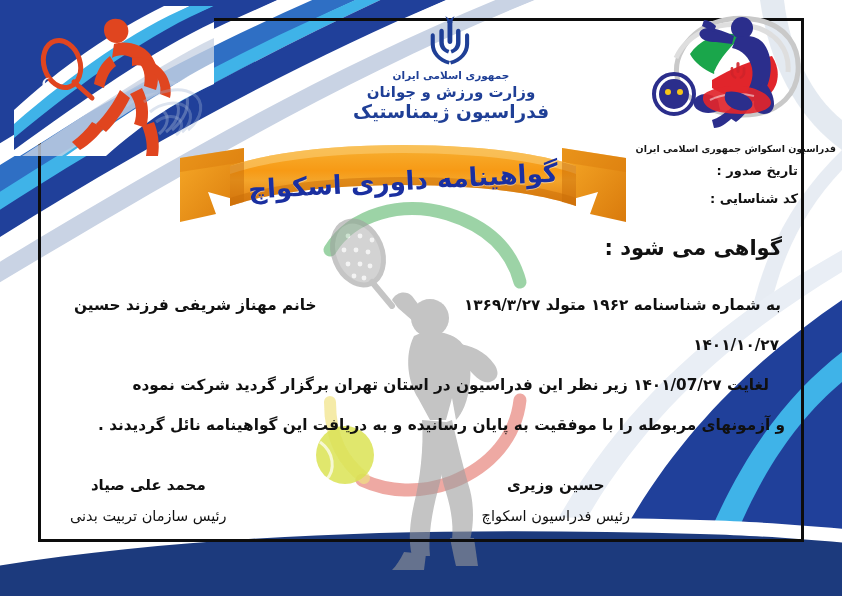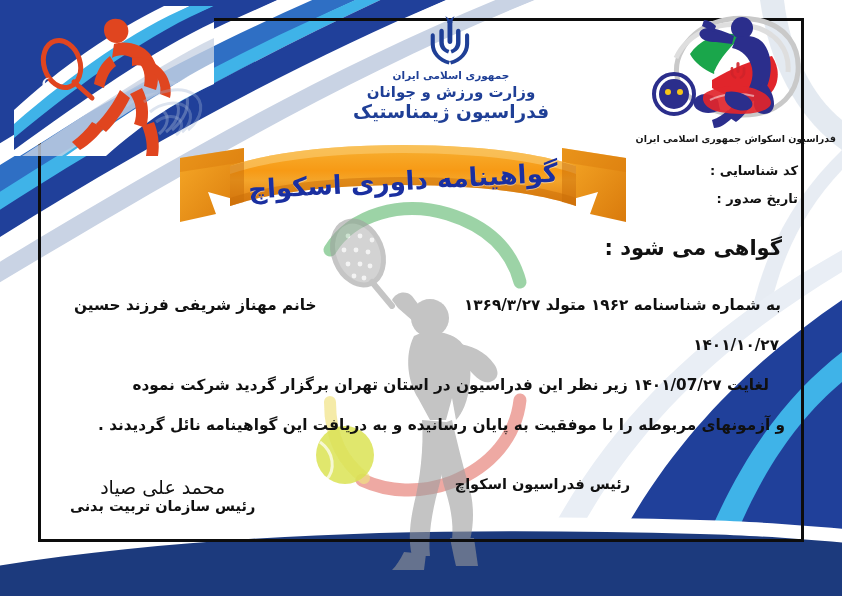--- a/index.html
+++ b/index.html
@@ -32,21 +32,21 @@
   .logo-left{
     position:absolute; left:14px; top:6px;
     width:200px; height:150px;
   }
   .logo-right{
     position:absolute; left:640px; top:6px;
     width:196px; height:150px;
   }
   .logo-right .caption{
     position:absolute;
-    bottom:12px; left:0; right:0;
+    bottom:2px; left:0; right:0;
     text-align:center;
     font-size:9.5px;
     font-weight:700;
     color:#161616;
     letter-spacing:0;
     white-space:nowrap;
   }
 
   
   .ministry{
@@ -141,25 +141,25 @@
   .signatures{
     position:absolute;
     left:70px; top:476px;
     width:560px;
     display:flex;
     justify-content:space-between;
     z-index:4;
   }
   .sig{text-align:center;}
   .sig .name{
-    font-size:19px;font-weight:400;color:#101010;
+    font-size:15px;font-weight:700;color:#101010;margin-bottom:14px;
     white-space:nowrap;
   }
   .sig .title{
-    font-size:14.5px;font-weight:700;color:#101010;
+    font-size:14.5px;font-weight:400;color:#101010;
     white-space:nowrap;
   }
 </style>
 </head>
 <body>
 
 <div id="cert">
 
   <div class="bg-layer">
     <svg viewBox="0 0 842 596" xmlns="http://www.w3.org/2000/svg">
@@ -377,22 +377,22 @@
       <path d="M52,30 C130,2 320,2 398,30 L398,38 C320,10 130,10 52,38 Z" fill="#fbd07a" opacity="0.55"></path>
       <path d="M52,62 C130,34 320,34 398,62 L398,70 C320,42 130,42 52,70 Z" fill="#c96d08" opacity="0.5"></path>
 
       <path d="M52,30 L66,26 L66,66 L52,70 Z" fill="#c96d08" opacity="0.5"></path>
       <path d="M398,30 L384,26 L384,66 L398,70 Z" fill="#c96d08" opacity="0.5"></path>
     </svg>
     <div class="ribbon-text">گواهینامه  داوری اسکواچ</div>
   </div>
 
   <div class="meta">
+    <div class="row">تاریخ صدور :</div>
     <div class="row">کد شناسایی :</div>
-    <div class="row">تاریخ صدور :</div>
   </div>
 
   <div class="certify">گواهی می شود :</div>
 
   <div class="body-lines">
     <div class="bline r1">
       <span class="seg">به شماره شناسنامه  ۱۹۶۲    متولد  ۱۳۶۹/۳/۲۷</span>
       <span class="seg">خانم  مهناز شریفی     فرزند  حسین</span>
     </div>
     <div class="bline r2">
@@ -401,20 +401,21 @@
     <div class="bline r3">
       <span class="seg">لغایت    ۱۴۰۱/07/۲۷  زیر نظر این فدراسیون  در استان تهران   برگزار  گردید  شرکت نموده</span>
     </div>
     <div class="bline r4">
       <span class="seg">و آزمونهای مربوطه را با موفقیت به پایان رسانیده و به دریافت این  گواهینامه نائل گردیدند .</span>
     </div>
   </div>
 
   <div class="signatures">
     <div class="sig">
+      <div class="name">حسین وزیری</div>
       <div class="title">رئیس فدراسیون اسکواچ</div>
     </div>
     <div class="sig">
       <div class="name">محمد علی صیاد</div>
       <div class="title">رئیس سازمان تربیت بدنی</div>
     </div>
   </div>
 
 </div>
 

